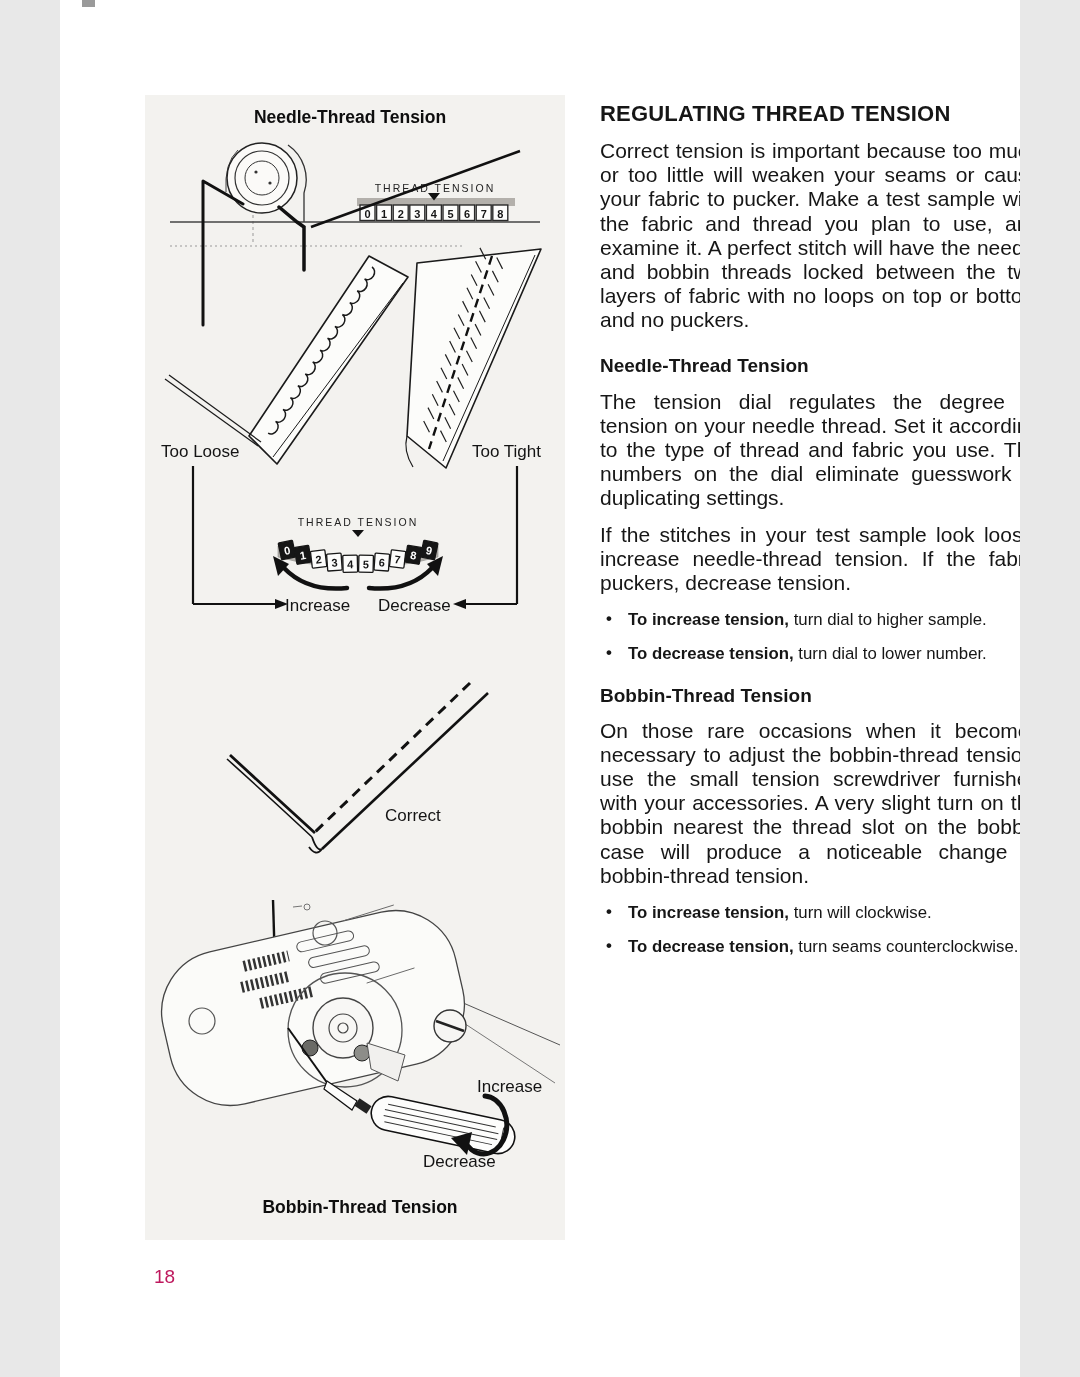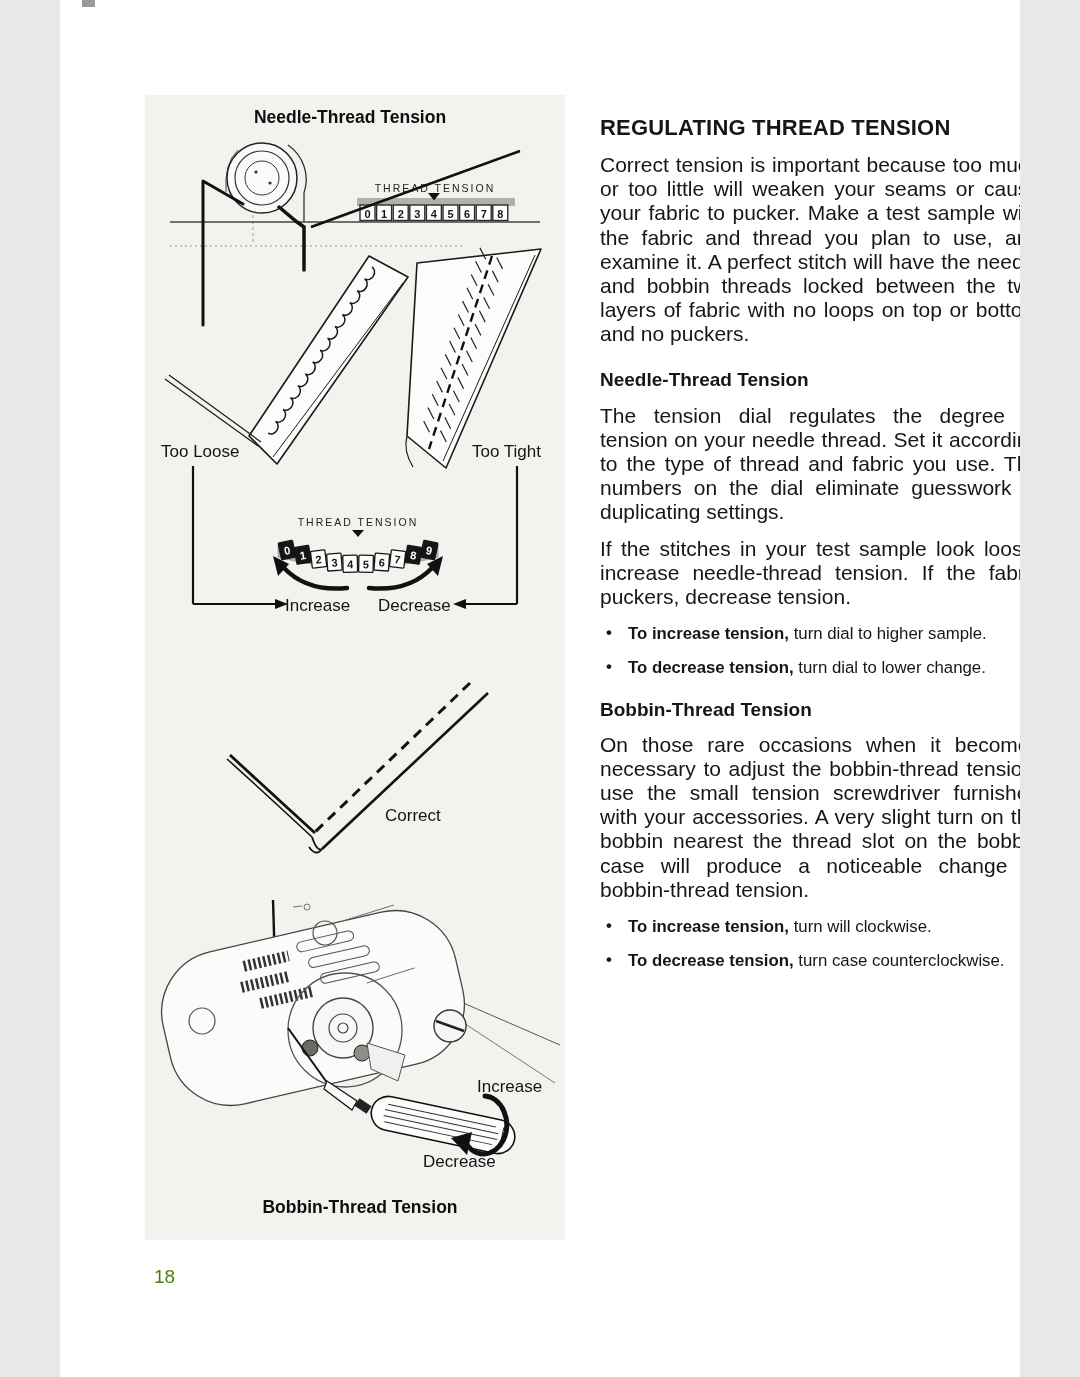--- a/index.html
+++ b/index.html
@@ -17,29 +17,29 @@
     background-image:radial-gradient(#dcdbd7 0.6px, rgba(0,0,0,0) 0.7px);
     background-size:6px 6px;
   }
   .figure-panel svg{display:block;}
   svg text{font-family:"Liberation Sans",sans-serif;}
   .svg-label{font-size:17px;fill:#141414;}
   .svg-caption{font-size:17.5px;font-weight:bold;fill:#0e0e0e;}
   .svg-smallcaps{font-size:10.5px;letter-spacing:2px;fill:#222;}
   .digit{font-size:11px;font-weight:bold;}
   
-  .article{position:absolute;left:540px;top:116px;width:440px;}
+  .article{position:absolute;left:540px;top:102px;width:440px;}
   .article-title{font-size:22px;font-weight:bold;letter-spacing:.2px;margin:0;line-height:24px;}
   .para{font-size:21px;line-height:24.2px;text-align:justify;margin:13px 0 0 0;}
   .section-heading{font-size:19px;font-weight:bold;margin:22px 0 0 0;line-height:22px;}
   .bullet-list{list-style:none;margin:13px 0 0 0;padding:0;}
   .bullet-list li{position:relative;font-size:16.8px;line-height:24.2px;padding-left:28px;margin:0 0 10px 0;text-align:left;}
   .bullet-list .marker{position:absolute;left:6px;top:-1px;font-weight:bold;}
   .bullet-list .lead{font-weight:bold;}
-  .page-number{position:absolute;left:94px;top:1266px;font-size:19px;color:#4d7c0f;}
+  .page-number{position:absolute;left:94px;top:1266px;font-size:19px;color:#be185d;}
 </style>
 </head>
 <body>
 
 <div class="page">
   <div class="corner-mark"></div>
 
   <div class="figure-panel">
     <svg width="420" height="1145" viewBox="0 0 420 1145">
 
@@ -251,31 +251,31 @@
 
     <h2 class="section-heading">Needle-Thread Tension</h2>
     <p class="para">The tension dial regulates the degree of tension on your needle thread. Set it according to the type of thread and fabric you use. The numbers on the dial eliminate guesswork in duplicating settings.</p>
     <p class="para" style="margin-top:12px">If the stitches in your test sample look loose, increase needle-thread tension. If the fabric puckers, decrease tension.</p>
 
     <ul class="bullet-list">
       <li>
         <span class="marker">•</span><span class="lead">To increase tension,</span><span> turn dial to higher sample.</span>
       </li>
       <li>
-        <span class="marker">•</span><span class="lead">To decrease tension,</span><span> turn dial to lower change.</span>
+        <span class="marker">•</span><span class="lead">To decrease tension,</span><span> turn dial to lower number.</span>
       </li>
     </ul>
 
     <h2 class="section-heading" style="margin-top:18px">Bobbin-Thread Tension</h2>
     <p class="para" style="margin-top:12px">On those rare occasions when it becomes necessary to adjust the bobbin-thread tension, use the small tension screwdriver furnished with your accessories. A very slight turn on the bobbin nearest the thread slot on the bobbin case will produce a noticeable change in bobbin-thread tension.</p>
 
     <ul class="bullet-list">
       <li>
         <span class="marker">•</span><span class="lead">To increase tension,</span><span> turn will clockwise.</span>
       </li>
       <li>
-        <span class="marker">•</span><span class="lead">To decrease tension,</span><span> turn case counterclockwise.</span>
+        <span class="marker">•</span><span class="lead">To decrease tension,</span><span> turn seams counterclockwise.</span>
       </li>
     </ul>
   </div>
 
   <div class="page-number">18</div>
 </div>
 
 </body></html>

